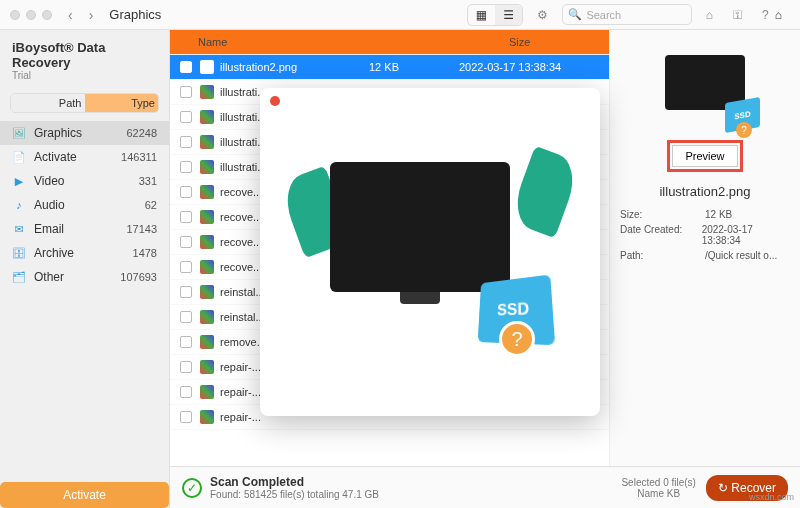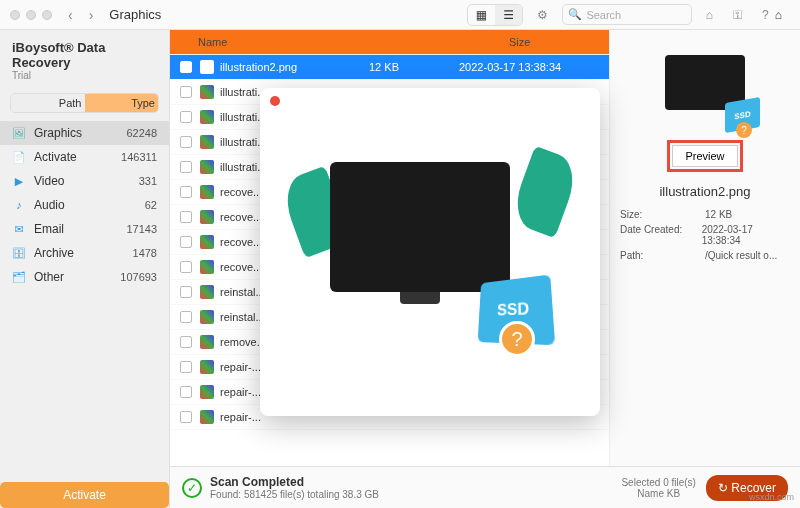--- a/index.html
+++ b/index.html
@@ -301,21 +301,21 @@
                 <span>/Quick result o...</span>
               </div>
           </div>
         </div>
       </div>
 
       <div class="footer">
         <div class="scan-ic">✓</div>
         <div class="scan-txt">
           <b>Scan Completed</b>
-          <div>Found: 581425 file(s) totaling 38.3 GB</div>
+          <div>Found: 581425 file(s) totaling 47.1 GB</div>
         </div>
         <div class="sel-txt">
           <div>Selected 0 file(s)</div>
           <div>Name KB</div>
         </div>
         <button class="recover">↻ <span>Recover</span></button>
       </div>
     </div>
   </div>
 </div>

